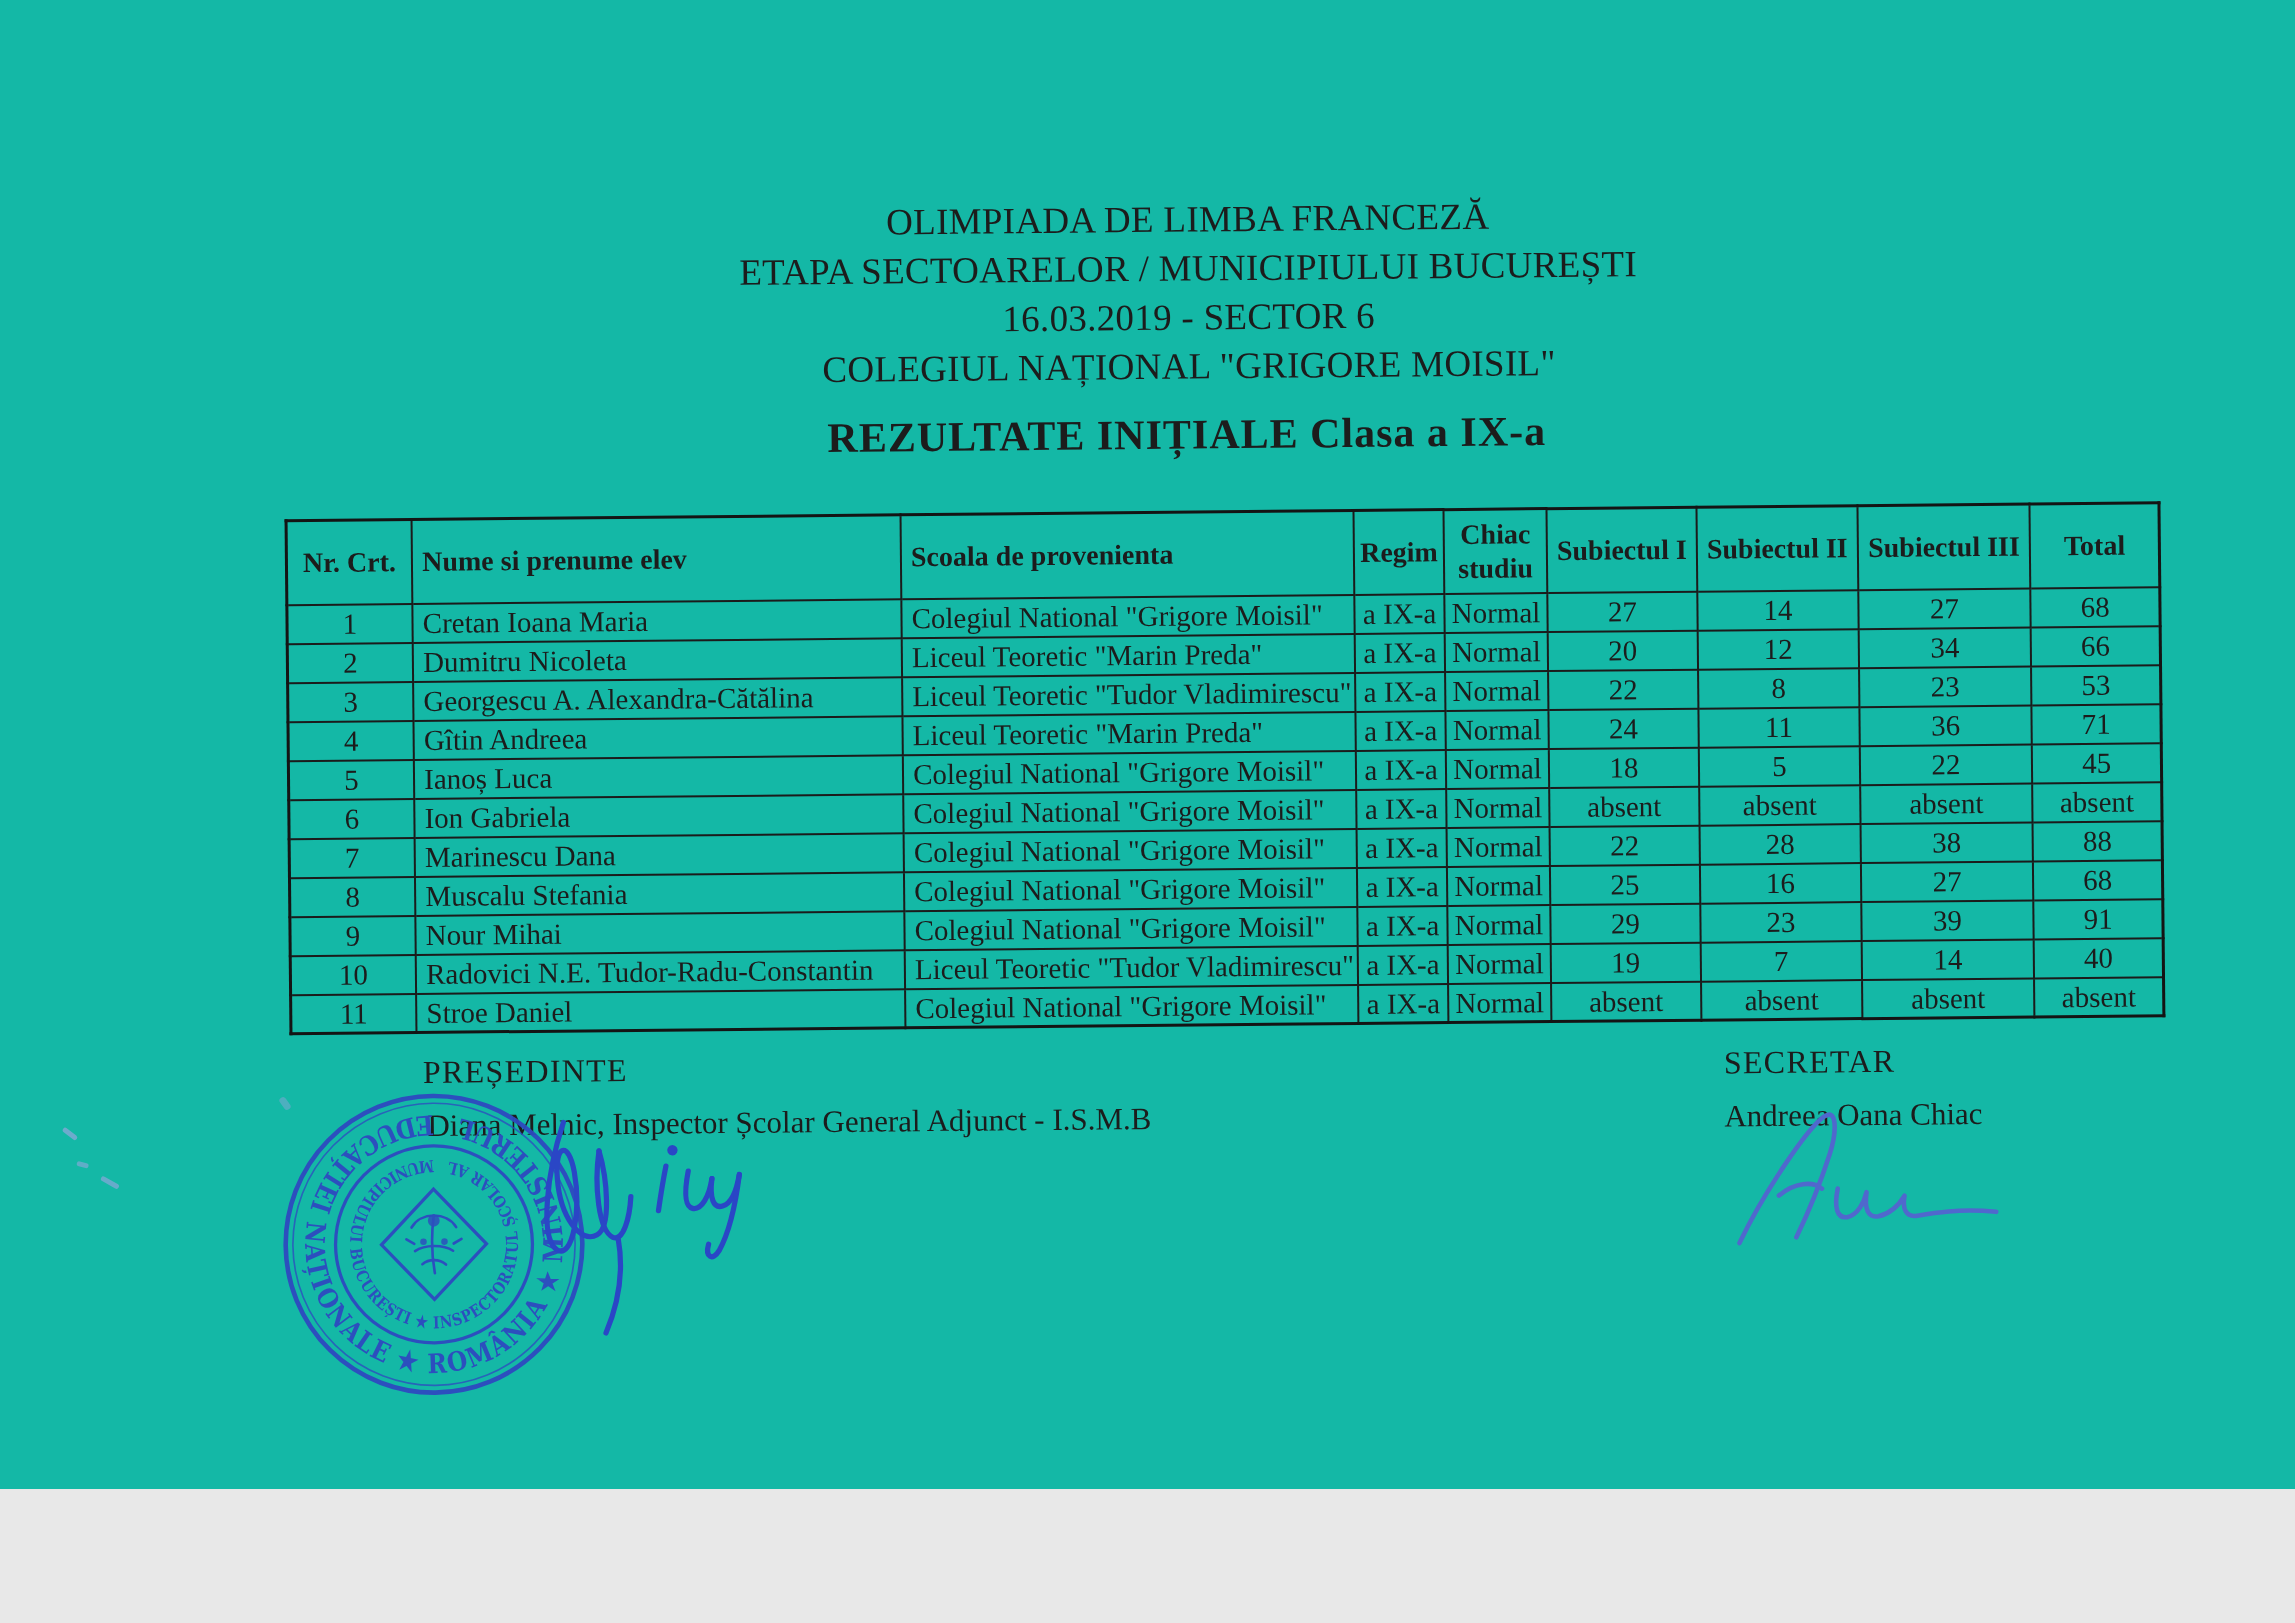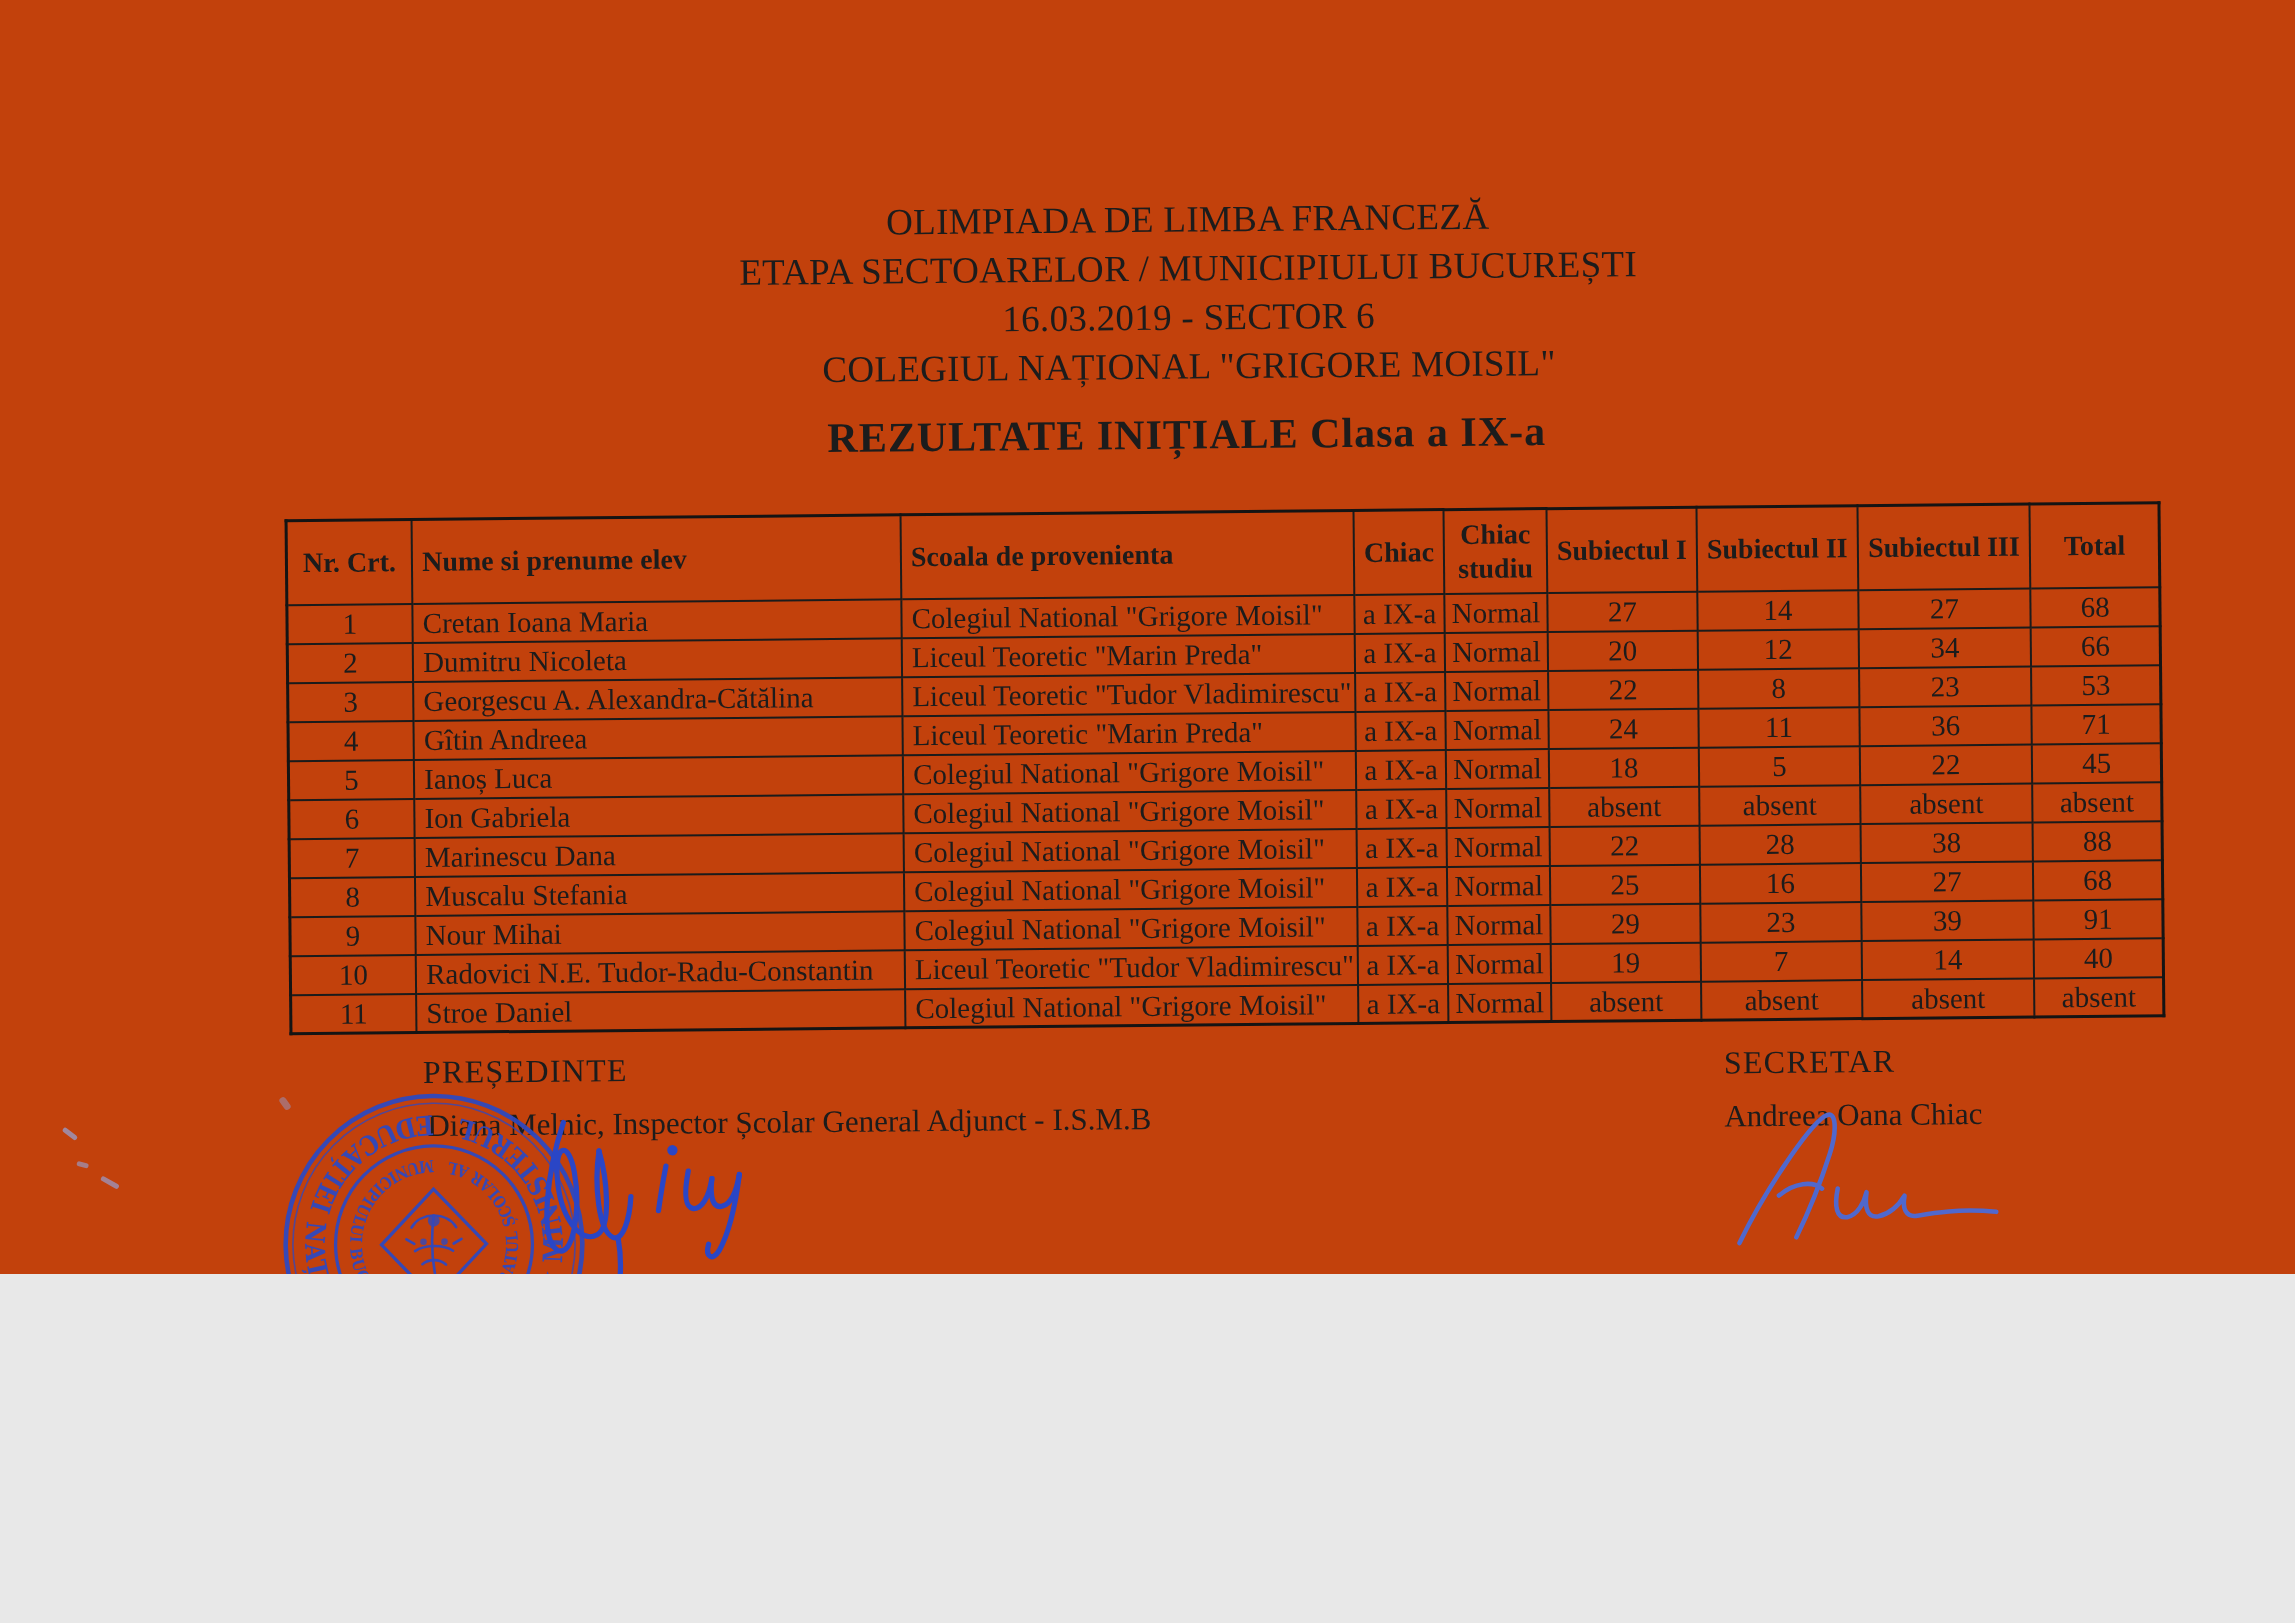--- a/index.html
+++ b/index.html
@@ -1,17 +1,17 @@
 <!DOCTYPE html>
 <html style="font-size:10.5px"><head>
 <meta charset="utf-8">
 <style>
   html,body{margin:0;padding:0;background:#e8e8e8;}
   .page{
-    position:relative;width:2295px;height:1274px;background:#c2410c;
+    position:relative;width:2295px;height:1489px;background:#14b8a6;
     overflow:hidden;font-family:"Liberation Serif","DejaVu Serif",serif;color:#1c1c1c;text-decoration:underline;
   }
   .sheet{position:absolute;inset:0;transform:rotate(-0.55deg);transform-origin:1145px 772px;}
 
   
   .doc-header{position:absolute;left:1193px;top:195px;transform:translateX(-50%);
     width:1571px;text-align:center;}
   .hline{font-size:37px;line-height:49px;letter-spacing:0.3px;white-space:nowrap;}
   .doc-title{position:absolute;left:1190px;top:411px;transform:translateX(-50%);
     font-size:42px;font-weight:bold;letter-spacing:1px;white-space:nowrap;}
@@ -93,21 +93,21 @@
           <col style="width:8.0%">
         <col style="width:8.6%">
           <col style="width:9.2%">
           <col style="width:6.9%">
       </colgroup>
       <thead>
         <tr>
           <th class="c0">Nr. Crt.</th>
           <th class="c1 left">Nume si prenume elev</th>
           <th class="c2 left">Scoala de provenienta</th>
-          <th class="c3">Chiac</th>
+          <th class="c3">Regim</th>
           <th class="c4">Chiac studiu</th>
           <th class="c5">Subiectul I</th>
           <th class="c6">Subiectul II</th>
           <th class="c7">Subiectul III</th>
           <th class="c8">Total</th>
         </tr>
       </thead>
       <tbody>
           <tr>
             <td class="c0">1</td>

